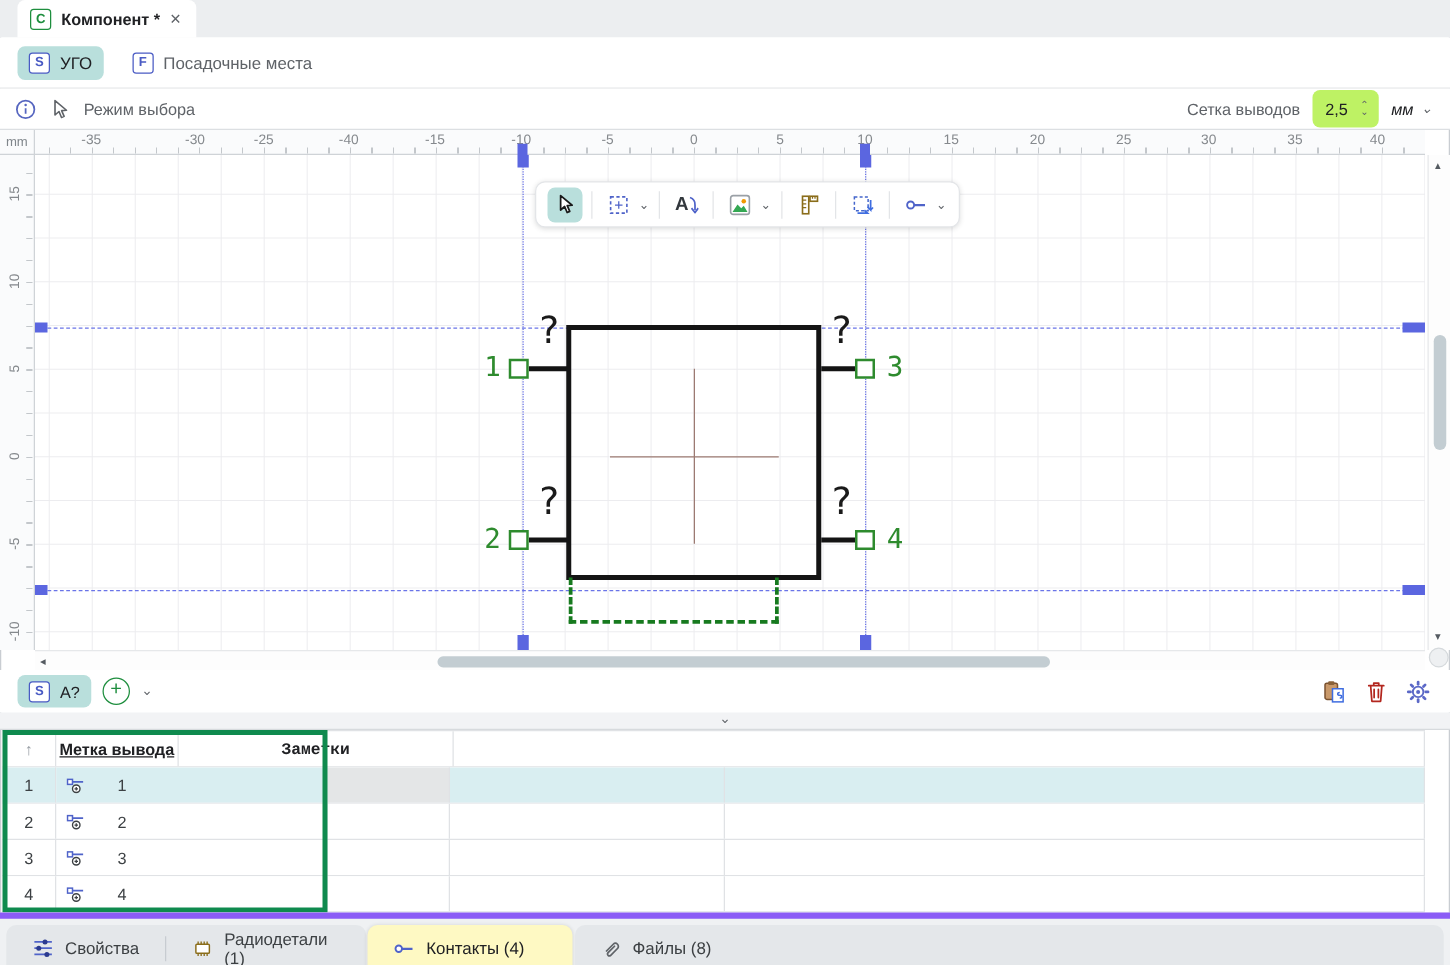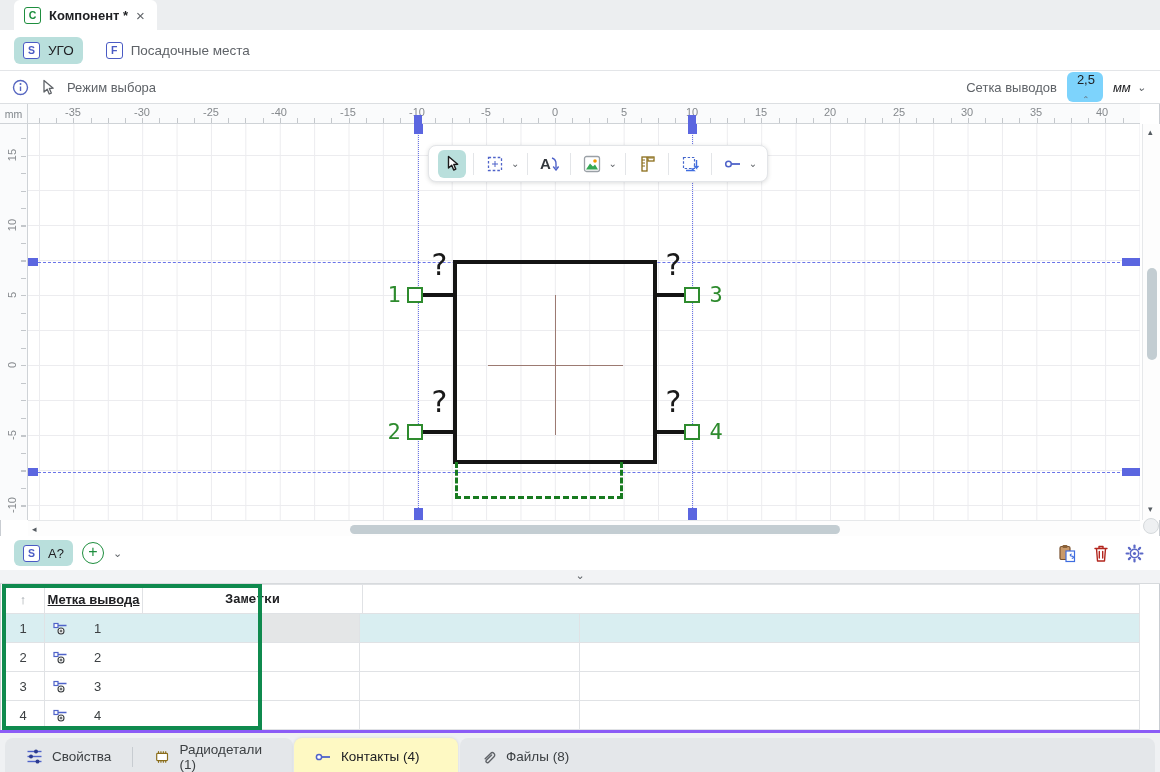--- a/index.html
+++ b/index.html
@@ -19,21 +19,21 @@
   .viewbar { position:absolute; left:0; top:30px; width:1160px; height:41px; background:#fff; border-bottom:1px solid #e3e5e8; display:flex; align-items:center; gap:14px; padding-left:14px; }
   .chip { height:27px; border-radius:6px; display:flex; align-items:center; gap:8px; padding:0 9px; color:#202124; }
   .chip.active { background:#b9dfdc; }
   .chip .lbl { font-size:13.5px; }
   .chip.dim .lbl { color:#5f6368; }
 
   
   .statusbar { position:absolute; left:0; top:71px; width:1160px; height:33px; background:#fff; border-bottom:1px solid #dcdfe2; display:flex; align-items:center; }
   .statusbar .left { display:flex; align-items:center; gap:11px; padding-left:12px; color:#5f6368; }
   .statusbar .right { margin-left:auto; display:flex; align-items:center; gap:10px; padding-right:14px; color:#5f6368; }
-  .spinner { display:flex; align-items:center; gap:10px; background:#7dd3fc; border-radius:6px; height:30px; padding:0 8px 0 10px; color:#202124;flex-direction:column; }
+  .spinner { display:flex; align-items:center; gap:10px; background:#bef264; border-radius:6px; height:30px; padding:0 8px 0 10px; color:#202124; }
   .spin-arrows { display:flex; flex-direction:column; line-height:6px; font-size:8px; color:#5f6368; }
   .unit { display:flex; align-items:center; gap:6px; color:#202124;font-style:italic; }
   .chev { color:#5f6368; font-size:11px; line-height:1; }
 
   
   .corner { position:absolute; left:0; top:104px; width:28px; height:20px; border-right:1px solid #cfd3d7; border-bottom:1px solid #cfd3d7; background:#fafbfc; font-size:10.5px; color:#80868b; display:flex; align-items:center; justify-content:center; }
   .hruler { position:absolute; left:28px; top:104px; width:1112px; height:20px; background:#fafbfc; border-bottom:1px solid #cfd3d7; overflow:hidden; }
   .hruler .ticks { position:absolute; left:11px; right:0; bottom:0; height:5px; background:repeating-linear-gradient(to right,#c3c7cb 0 1px,transparent 1px 17.2px); }
   .hruler .hlab { position:absolute; top:2px; transform:translateX(-50%); font-size:11px; color:#85898d; }
   .vruler { position:absolute; left:0; top:124px; width:28px; height:396px; background:#fafbfc; border-right:1px solid #cfd3d7; overflow:hidden; }
@@ -92,21 +92,21 @@
   .c-name { width:217px; padding-left:8px; gap:7px; }
   .c-name .nm { padding-left:18px; }
   .c-label { width:98px; justify-content:center;text-decoration:underline; }
   .c-notes { width:220px; justify-content:center;font-family:Liberation Mono, monospace; }
   .c-rest { flex:1; border-right:1px solid #e0e2e5; }
   .trow.r-sel .tcell { background:#d9eef1; }
   .trow.r-sel .c-label { background:#e4e6e7; }
   .sel-rect { position:absolute; left:0; top:0; width:260px; height:146px; border:4px solid #0f8a4e; pointer-events:none; }
 
   
-  .bottomtabs { position:absolute; left:0; top:730px; width:1160px; height:42px; background:#eff1f3; border-top:3px solid #8b5cf6; }
+  .bottomtabs { position:absolute; left:0; top:730px; width:1160px; height:42px; background:#eff1f3; border-top:5px solid #8b5cf6; }
   .tabgroup { position:absolute; top:5px; height:37px; background:#e4e7ea; border-radius:8px 8px 0 0; display:flex; align-items:center; }
   .btab { display:flex; align-items:center; gap:9px; padding:0 21px; color:#3c4043; font-size:13.5px; height:100%; }
   .btab-div { width:1px; height:20px; background:#c7ccd1; }
   .tab-active { position:absolute; top:5px; height:37px; background:#fef9c3; border-radius:8px 8px 0 0; display:flex; align-items:center; box-shadow:0 0 3px rgba(60,64,67,.15); }
 
   svg { display:block; }
 </style>
 </head>
 <body>
 
@@ -160,21 +160,21 @@
         <span>мм</span>
         <span class="chev">⌄</span>
       </div>
     </div>
   </div>
 
   <div class="corner">mm</div>
   <div class="hruler">
     <div class="ticks"></div>
     <span class="hlab" style="left:45px">-35</span>
-    <span class="hlab" style="left:114px">-30</span>
+    <span class="hlab" style="left:128px">-30</span>
     <span class="hlab" style="left:183px">-25</span>
     <span class="hlab" style="left:251px">-40</span>
     <span class="hlab" style="left:320px">-15</span>
     <span class="hlab" style="left:389px">-10</span>
     <span class="hlab" style="left:458px">-5</span>
     <span class="hlab" style="left:527px">0</span>
     <span class="hlab" style="left:596px">5</span>
     <span class="hlab" style="left:664px">10</span>
     <span class="hlab" style="left:733px">15</span>
     <span class="hlab" style="left:802px">20</span>

